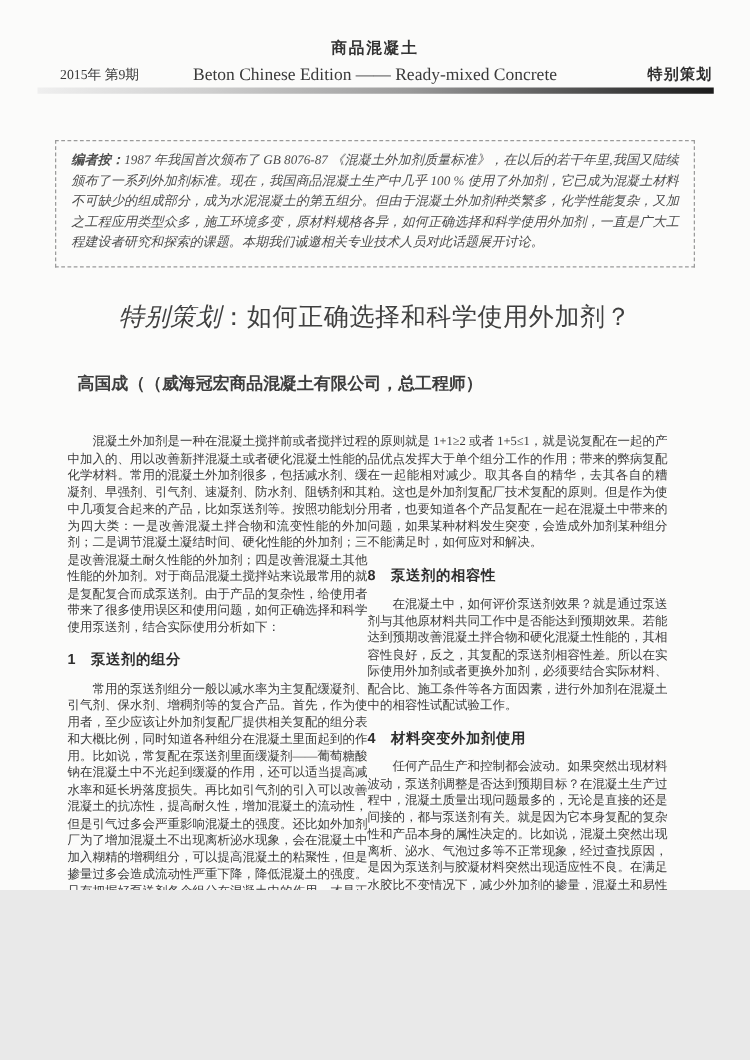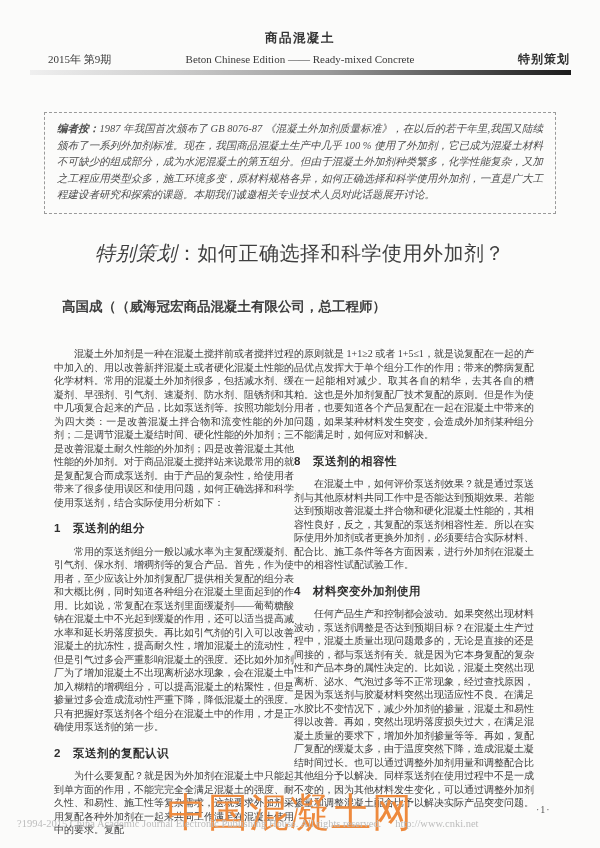--- a/index.html
+++ b/index.html
@@ -1,28 +1,28 @@
 <!DOCTYPE html>
 <html lang="zh"><head>
 <meta charset="utf-8">
 <style>
   html,body { margin:0; padding:0; background:#e9e9e9; }
   .page {
-    position:relative; width:600px; height:848px; margin:0 auto;
+    position:relative; width:600px; height:712px; margin:0 auto;
     background:#fbfbfa; overflow:hidden;
     font-family:"Liberation Serif","DejaVu Serif",serif; color:#3b3b3b;
   }
 
   
   .journal-title {
     position:absolute; top:30px; left:0; width:100%; text-align:center;
     font-size:12.5px; font-weight:bold; letter-spacing:1.5px; color:#333;
   }
   .issue  { position:absolute; top:52px; left:48px;  font-size:11px; color:#3a3a3a; }
-  .edition{ position:absolute; top:53px; left:0; width:100%; text-align:center; font-size:11px; color:#3a3a3a; }
+  .edition{ position:absolute; top:53px; left:0; width:100%; text-align:center; font-size:14px; color:#3a3a3a; }
   .section-label { position:absolute; top:51px; right:30px; font-size:12px; font-weight:bold; color:#2e2e2e; letter-spacing:1px; }
   .header-rule {
     position:absolute; top:70px; left:30px; width:541px; height:5px;
     background:linear-gradient(to right,#efefef,#cfcfcf 25%,#9a9a9a 55%,#3a3a3a 88%,#1b1b1b);
   }
 
   
   .editor-box {
     position:absolute; top:112px; left:44px; width:486px;
     border:1px dashed #9a9a9a; padding:8px 12px 9px;

